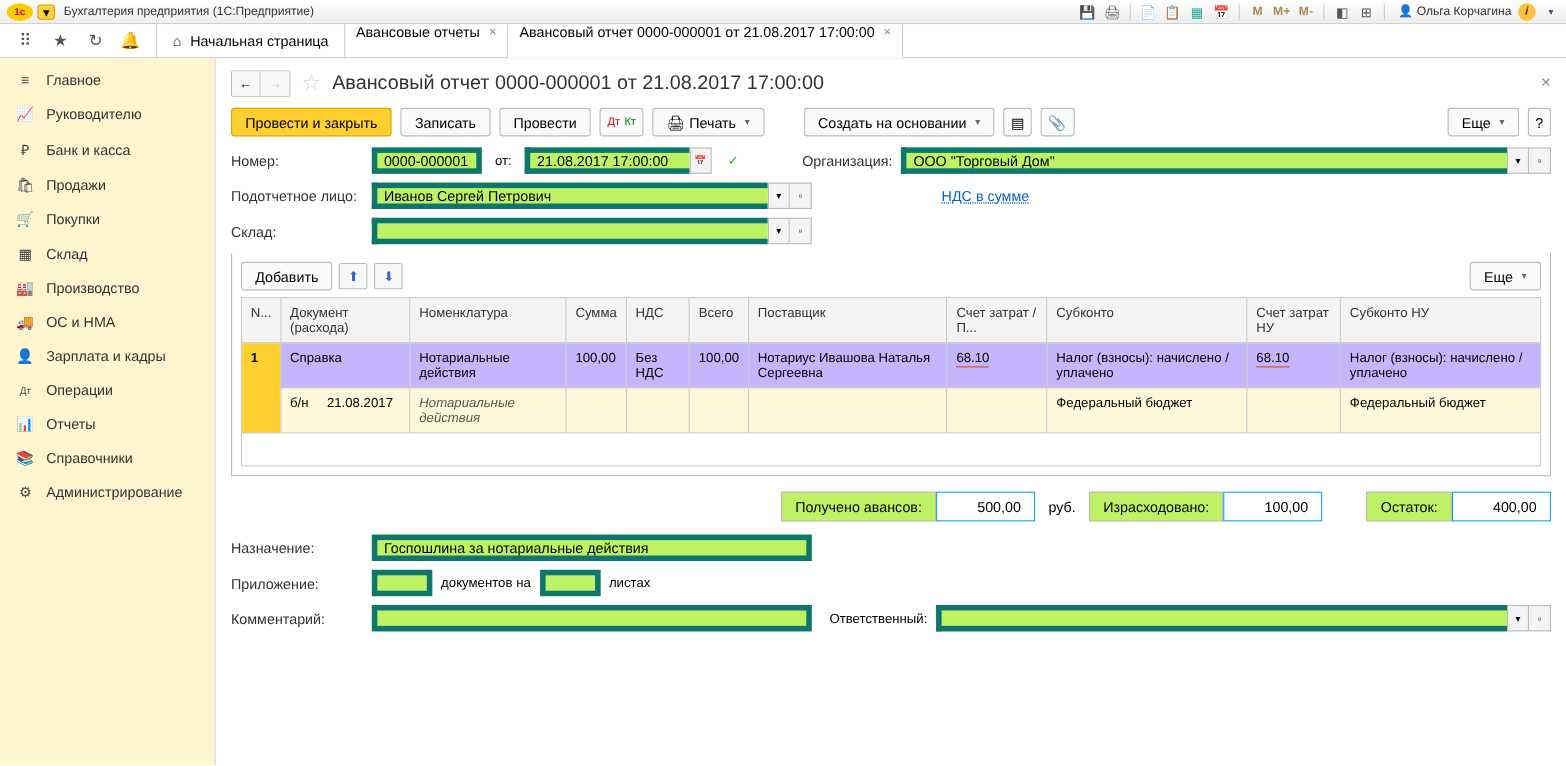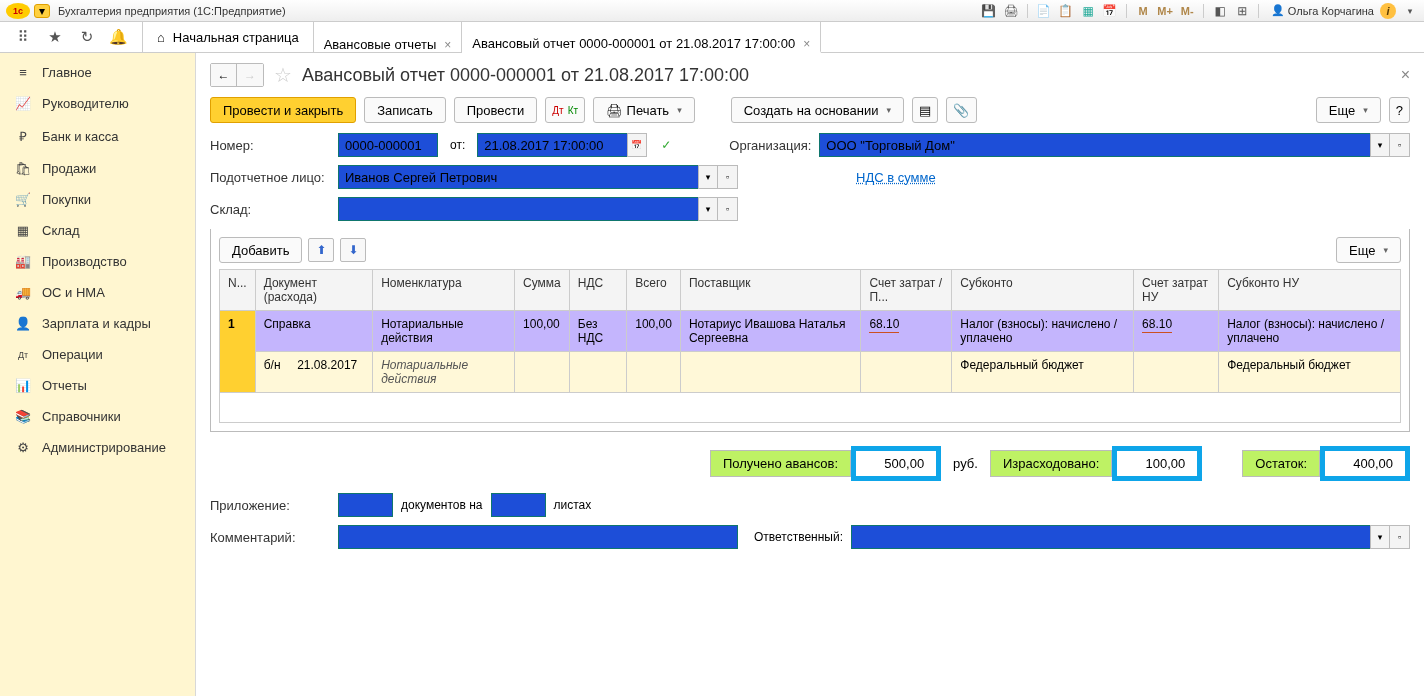--- a/index.html
+++ b/index.html
@@ -13,21 +13,21 @@
 .titlebar .ticon { width:16px; height:16px; display:flex; align-items:center; justify-content:center; font-size:12px; color:#555; cursor:pointer;}
 .titlebar .sep { width:1px; height:14px; background:#ccc; margin:0 2px;}
 .titlebar .m-btn { font-weight:bold; color:#b0874a; font-size:11px; padding:0 2px;}
 .titlebar .user { font-size:11px; color:#333; margin-left:4px; display:flex; align-items:center; gap:3px;}
 .titlebar .info-i { width:16px;height:16px;background:#ffc040;border-radius:50%;font-style:italic;font-weight:bold;color:#5a3a00;display:flex;align-items:center;justify-content:center;font-size:11px;}
 
 .toolbar2 { height:31px; border-bottom:1px solid #ccc; display:flex; align-items:stretch; background:#fff;}
 .tool-ico-grp { display:flex; align-items:center; gap:14px; padding:0 14px; border-right:1px solid #ccc;}
 .tool-ico { width:18px; height:18px; color:#555; cursor:pointer; display:flex;align-items:center;justify-content:center;font-size:15px;}
 .home-tab { display:flex; align-items:center; gap:8px; padding:0 14px; border-right:1px solid #ccc; cursor:pointer; font-size:13px;}
-.tab { display:flex; align-items:flex-end; padding:0 10px; border-right:1px solid #ccc; cursor:pointer; font-size:13px; gap:8px;}
+.tab { display:flex; align-items:flex-start; padding:0 10px; border-right:1px solid #ccc; cursor:pointer; font-size:13px; gap:8px;}
 .tab.active { background:#fff; border-bottom:2px solid #fff; margin-bottom:-1px;}
 .tab .close-x { color:#888; font-size:12px;}
 
 .main-layout { display:flex; height:calc(100vh - 53px);}
 .sidebar { width:196px; background:#fff6d0; border-right:1px solid #d8d8d8; padding-top:4px;}
 .side-item { display:flex; align-items:center; gap:10px; padding:8px 14px; cursor:pointer; font-size:13px; color:#333;}
 .side-ico { width:18px; text-align:center; color:#444;}
 
 .content { flex:1; display:flex; flex-direction:column; padding:10px 14px; overflow:hidden;}
 .doc-header { display:flex; align-items:center; gap:10px; margin-bottom:10px;}
@@ -40,21 +40,21 @@
 
 .action-bar { display:flex; gap:8px; align-items:center; margin-bottom:10px;}
 .btn { border:1px solid #bbb; background:#fafafa; padding:4px 12px; border-radius:3px; cursor:pointer; font-size:13px; height:26px; display:flex;align-items:center; gap:4px;}
 .btn.primary { background:#ffd030; border-color:#e0a000; font-weight:normal;}
 .btn.icon-only { padding:4px 6px;}
 .btn.more { margin-left:auto;}
 .drop-arrow::after { content:"▾"; margin-left:4px; font-size:9px; color:#666;}
 
 .form-row { display:flex; align-items:center; margin-bottom:8px; gap:8px;}
 .form-label { width:120px; font-size:13px; color:#333;}
-.form-input { border:1px solid #0f766e; height:24px; padding:2px 6px; font-size:13px; background:#1d4ed8;}
+.form-input { border:5px solid #0f766e; height:24px; padding:2px 6px; font-size:13px; background:#bef264;}
 .combo { display:flex;}
 .combo .form-input { border-right:none;}
 .combo-btn { width:20px; border:1px solid #bbb; background:#f4f4f4; display:flex;align-items:center;justify-content:center; cursor:pointer; font-size:9px;}
 .combo-btn + .combo-btn { border-left:none;}
 .link-text { color:#0066cc; text-decoration:underline dotted; cursor:pointer; font-size:13px;}
 
 .tabs-row { display:flex; border-bottom:1px solid #bbb; margin-top:6px;}
 .doc-tab { border:1px solid #bbb; border-bottom:none; padding:5px 12px; margin-right:2px; background:#f0f0f0; cursor:pointer; font-size:13px; border-radius:3px 3px 0 0;}
 .doc-tab.active { background:#fff; position:relative; top:1px;}
 
@@ -67,21 +67,21 @@
 .data-table th { background:#f4f4f4; font-weight:normal; color:#333;}
 .row-num { background:#ffd030 !important; text-align:center; font-weight:bold; width:30px;}
 .data-row td { background:#c4b5fd;}
 .data-row2 td { background:#fff8d8;}
 .italic { font-style:italic; color:#555;}
 .underline-red { border-bottom:1px solid #cc5020; padding-bottom:1px;}
 .num-col { text-align:right;}
 
 .totals-bar { display:flex; justify-content:flex-end; gap:0; margin-top:14px; align-items:center; font-size:13px;}
 .total-cell { border:1px solid #bbb; padding:5px 12px; background:#bef264;}
-.total-val { border:5px solid #0ea5e9; padding:5px 12px; background:#fff; text-align:right; min-width:90px;}
+.total-val { border:1px solid #0ea5e9; padding:5px 12px; background:#fff; text-align:right; min-width:90px;}
 .total-plain { padding:5px 12px;}
 
 .bottom-form { margin-top:12px;}
 .bottom-form .form-row { margin-bottom:8px;}
 </style>
 </head>
 <body>
 
 <div class="titlebar">
   <div class="logo">1c</div>
@@ -336,20 +336,24 @@
       <div class="total-plain">руб.</div>
       <div class="total-cell">Израсходовано:</div>
       <div class="total-val">100,00</div>
       <div class="total-plain" style="width:40px"></div>
       <div class="total-cell">Остаток:</div>
       <div class="total-val">400,00</div>
     </div>
 
     <div class="bottom-form">
       <div class="form-row">
+        <span class="form-label">Назначение:</span>
+        <input class="form-input" style="width: 400px;" value="Госпошлина за нотариальные действия">
+      </div>
+      <div class="form-row">
         <span class="form-label">Приложение:</span>
         <input class="form-input" style="width: 55px;">
         <span>документов на</span>
         <input class="form-input" style="width: 55px;">
         <span>листах</span>
       </div>
       <div class="form-row">
         <span class="form-label">Комментарий:</span>
         <input class="form-input" style="width: 400px;">
         <span style="margin-left:8px">Ответственный:</span>

